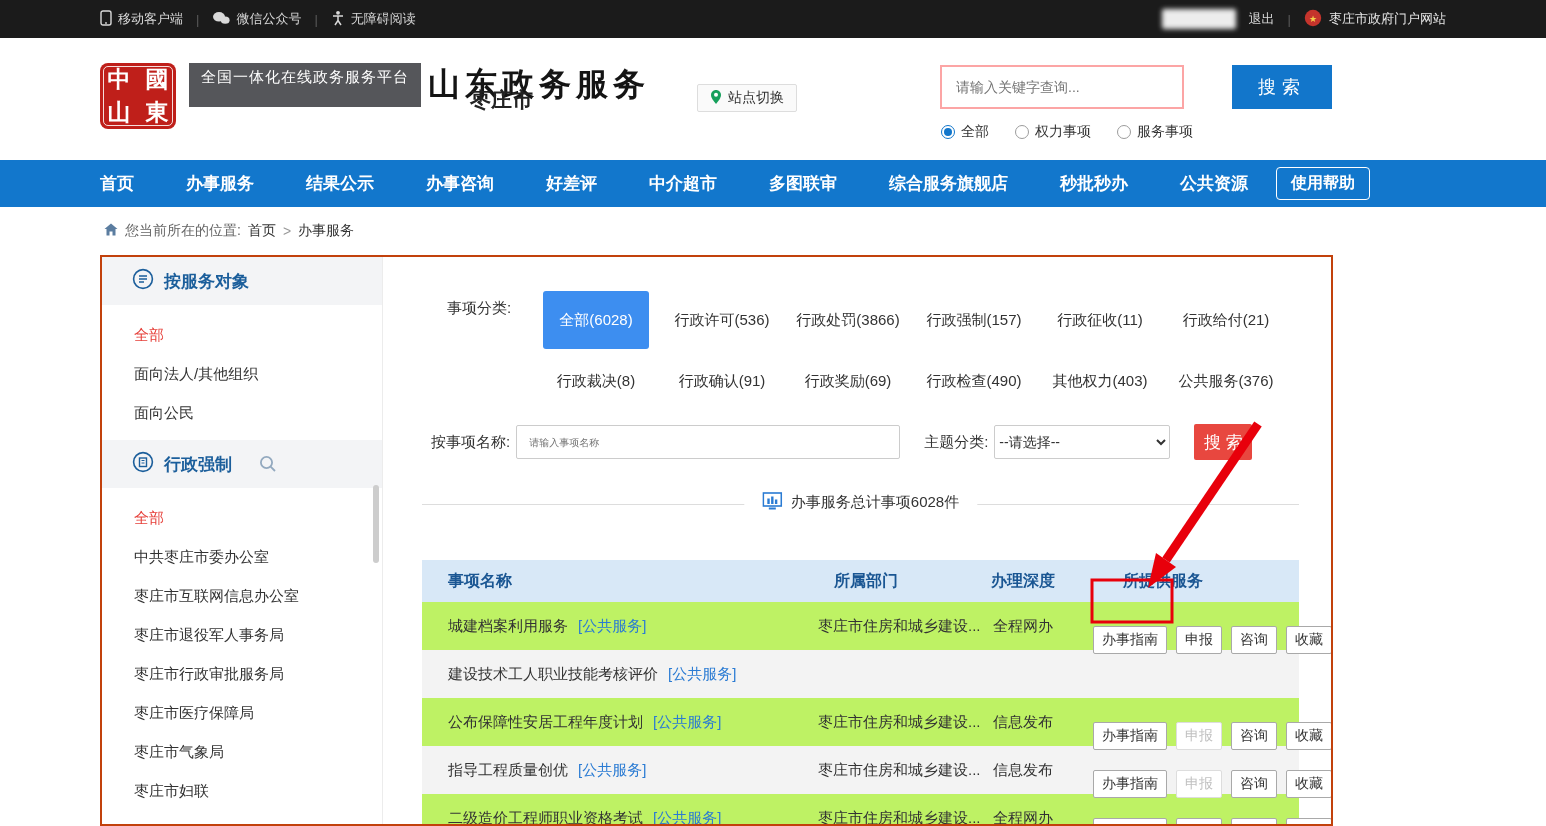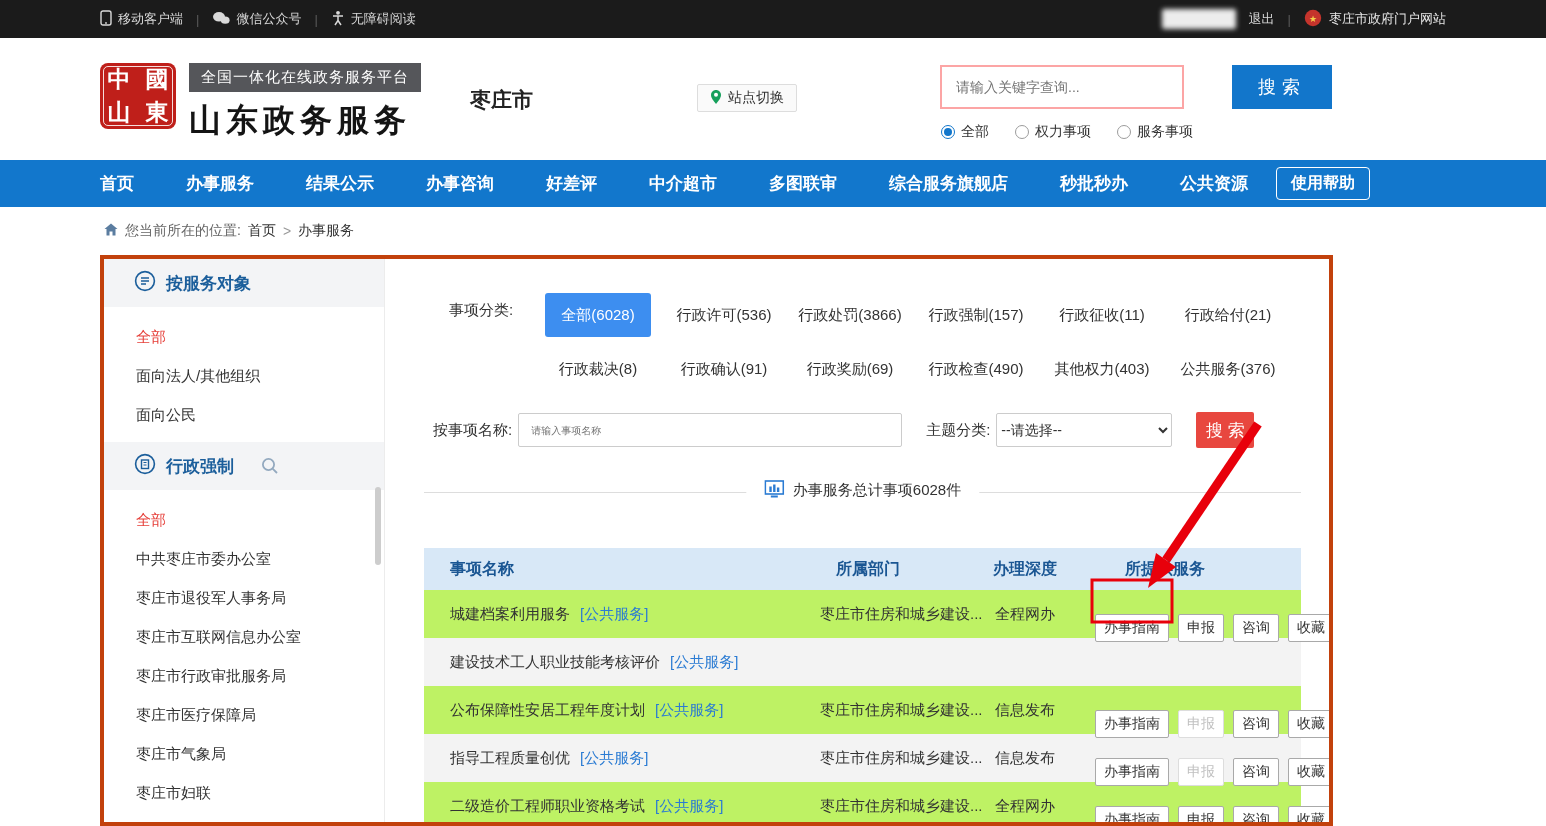--- a/index.html
+++ b/index.html
@@ -19,21 +19,21 @@
   .tb-logout { cursor:pointer; }
   .tb-portal { display:flex; align-items:center; gap:7px; cursor:pointer; color:#e6e6e6; }
 
   
   .masthead { position:absolute; top:38px; left:0; width:100%; height:122px; background:#fff; }
   .logo-wrap { position:absolute; left:100px; top:25px; display:flex; gap:13px; align-items:flex-start; }
   .seal { position:relative; width:76px; height:66px; background:#bf1f1a; border-radius:8px;
     display:grid; grid-template-columns:1fr 1fr; place-items:center; color:#fff;
     font-family:"Liberation Serif","DejaVu Serif",serif; font-weight:bold; font-size:23px; line-height:1; }
   .seal::after { content:''; position:absolute; inset:3px; border:1px solid rgba(255,255,255,.85); border-radius:5px; }
-  .brand { display:flex; flex-direction:column; gap:7px; }
+  .brand { display:flex; flex-direction:row; gap:7px; }
   .brand-banner { background:#55565a; color:#fff; font-size:15px; padding:5px 12px; letter-spacing:1px; width:fit-content; }
   .brand-name { font-size:32px; font-weight:bold; color:#141414; letter-spacing:5px; }
   .city { position:absolute; left:470px; top:48px; font-size:21px; font-weight:bold; color:#222; }
   .site-switch { position:absolute; left:697px; top:46px; height:28px; padding:0 12px; display:flex; align-items:center; gap:6px;
     border:1px solid #ddd; background:#fafafa; font-size:14px; color:#333; border-radius:2px; cursor:pointer; }
   .search-input { position:absolute; left:940px; top:27px; width:244px; height:44px; box-sizing:border-box;
     border:2px solid #fca5a5; padding:0 14px; font-size:14px; color:#333; outline:none; }
   .search-btn { position:absolute; left:1232px; top:27px; width:100px; height:44px; background:#1276cb; color:#fff;
     font-size:18px; letter-spacing:6px; border:none; cursor:pointer; }
   .scopes { position:absolute; left:941px; top:85px; display:flex; gap:26px; align-items:center; font-size:14px; color:#333; }
@@ -49,37 +49,37 @@
   .nav-help { color:#fff; font-size:16px; font-weight:bold; border:1px solid #fff; border-radius:4px; padding:5px 14px;
     margin-left:-24px; cursor:pointer; white-space:nowrap; }
 
   
   .breadcrumb { position:absolute; top:207px; left:0; width:100%; height:48px; display:flex; align-items:center;
     padding-left:104px; box-sizing:border-box; font-size:14px; color:#666; gap:7px; }
   .crumb-link { color:#333; cursor:pointer; text-decoration:none; }
   .crumb-sep { color:#999; }
 
   
-  .content { position:absolute; left:100px; top:255px; width:1233px; height:571px; border:4px solid #c2410c;
+  .content { position:absolute; left:100px; top:255px; width:1233px; height:571px; border:2px solid #c2410c;
     box-sizing:border-box; display:flex; overflow:hidden; background:#fff; }
   .sidebar { width:280px; border-right:1px solid #ececec; position:relative; flex:none; }
   .sb-header { height:48px; background:#f3f4f6; display:flex; align-items:center; gap:10px; padding-left:30px;
     font-size:17px; font-weight:bold; color:#1b5e9b; }
   .sb-search { margin-left:16px; display:flex; cursor:pointer; }
   .sb-list { padding:10px 0 8px 0; }
   .sb-item { padding-left:32px; line-height:39px; font-size:15px; color:#333; cursor:pointer; white-space:nowrap; }
   .sb-item.active { color:#e6403a; }
   .scroll-thumb { position:absolute; right:3px; top:228px; width:6px; height:78px; background:#cdcdcd; border-radius:3px; cursor:pointer; }
 
   .main { flex:1; position:relative; }
   .classify-row { display:flex; margin:34px 0 0 64px; align-items:flex-start; }
   .classify-label { font-size:15px; color:#333; line-height:34px; width:86px; flex:none; }
   .filter-grid { display:grid; grid-template-columns:repeat(6,126px); row-gap:15px; justify-items:center; align-items:center; }
   .filter-item { font-size:15px; color:#333; line-height:34px; white-space:nowrap; cursor:pointer; text-decoration:none; }
-  .filter-item.active { background:#3d8ef0; color:#fff; padding:5px 16px; border-radius:3px; }
+  .filter-item.active { background:#3d8ef0; color:#fff; padding:12px 16px; border-radius:3px; }
 
   .form-row { display:flex; align-items:center; margin:26px 0 0 48px; font-size:15px; color:#333; }
   .name-input { width:384px; height:34px; box-sizing:border-box; border:1px solid #ccc; margin-left:6px; padding:0 12px;
     font-size:10px; border-radius:2px; outline:none; }
   .topic-label { margin-left:24px; }
   .topic-select { width:176px; height:34px; box-sizing:border-box; border:1px solid #ccc; margin-left:6px; font-size:14px;
     color:#333; background:#fff; border-radius:2px; }
   .search2-btn { margin-left:24px; width:58px; height:36px; background:#e8473f; color:#ffffff; border:none; font-size:17px;
     cursor:pointer; border-radius:2px; white-space:nowrap; }
 
@@ -247,22 +247,22 @@
         <span class="sb-search">
           <svg width="20" height="20" viewBox="0 0 20 20">
             <circle cx="8.5" cy="8.5" r="5.6" fill="none" stroke="#93a9bf" stroke-width="1.8"></circle>
             <line x1="12.6" y1="12.6" x2="17" y2="17" stroke="#93a9bf" stroke-width="1.8"></line>
           </svg>
         </span>
       </div>
       <div class="sb-list">
         <div class="sb-item active">全部</div>
         <div class="sb-item">中共枣庄市委办公室</div>
+        <div class="sb-item">枣庄市互联网信息办公室</div>
         <div class="sb-item">枣庄市退役军人事务局</div>
-        <div class="sb-item">枣庄市互联网信息办公室</div>
         <div class="sb-item">枣庄市行政审批服务局</div>
         <div class="sb-item">枣庄市医疗保障局</div>
         <div class="sb-item">枣庄市气象局</div>
         <div class="sb-item">枣庄市妇联</div>
       </div>
     </aside>
 
   <main class="main">
     <div class="classify-row">
       <div class="classify-label">事项分类:</div>

